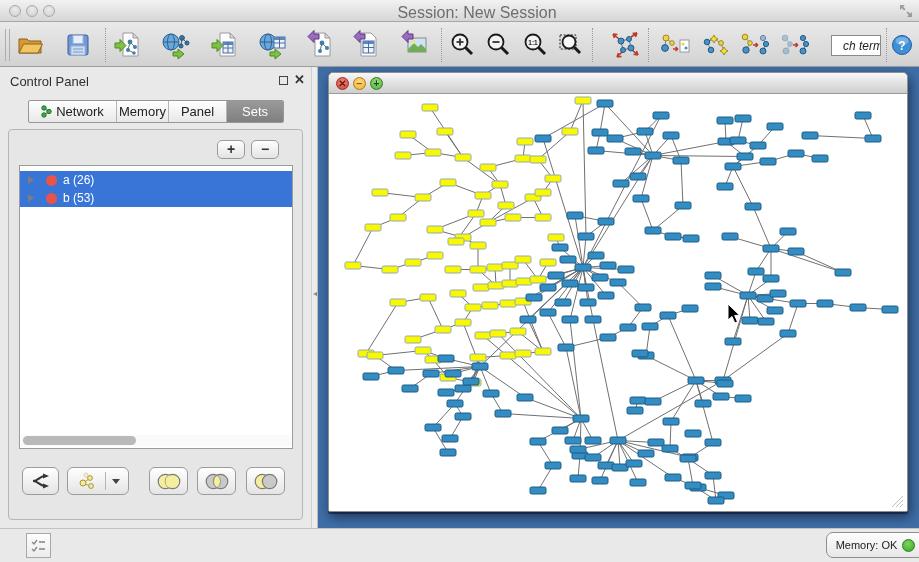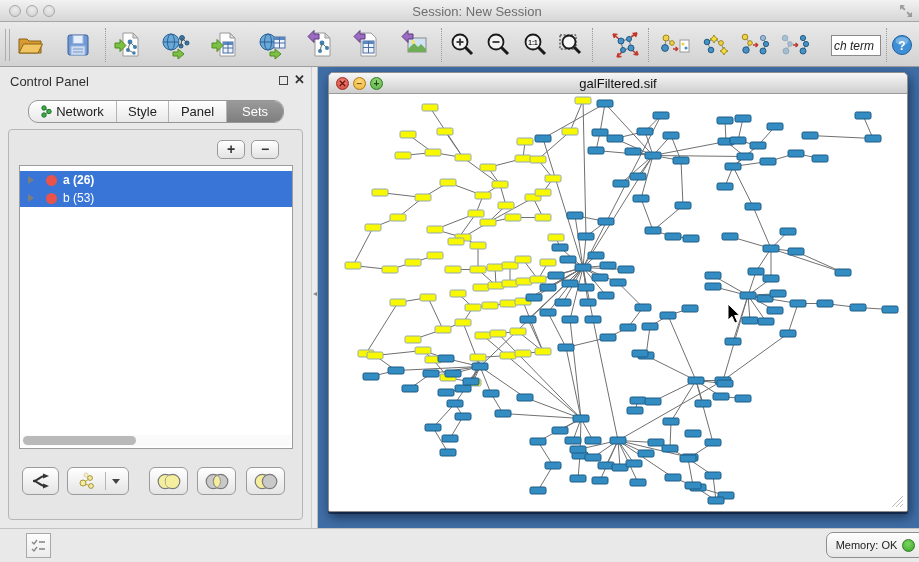--- a/index.html
+++ b/index.html
@@ -4,67 +4,67 @@
 <style>
   * { margin:0; padding:0; box-sizing:border-box; }
   html,body { width:919px; height:562px; }
   body { font-family:"Liberation Sans", sans-serif; background:#e9e9e9; overflow:hidden; }
   .app { position:relative; width:919px; height:562px; background:#e9e9e9; }
 
   
   .titlebar { position:absolute; left:0; top:0; width:919px; height:22px;
     background:linear-gradient(#f2f2f2,#d6d6d6); border-bottom:1px solid #a6a6a6; }
   .win-title { position:absolute; left:0; right:0; top:4px; text-align:center;
-    font-size:13px; color:#6e6e6e;padding-left:35px; }
+    font-size:16px; color:#6e6e6e;padding-left:35px; }
   .tl-btn { position:absolute; top:5px; width:12px; height:12px; border-radius:50%;
     background:radial-gradient(circle at 50% 35%, #ededed, #cdcdcd); border:1px solid #a9a9a9; }
   .tl-close{ left:9px; } .tl-min{ left:26px; } .tl-zoom{ left:43px; }
   .fs-icon { position:absolute; right:6px; top:4px; width:14px; height:14px; opacity:.65; }
 
   
   .toolbar { position:absolute; left:0; top:23px; width:919px; height:44px;
     background:linear-gradient(#e9e9e9,#d2d2d2); border-bottom:1px solid #9d9d9d; }
   .tb-grip { position:absolute; left:5px; top:6px; width:5px; height:32px;
     border-left:1px solid #adadad; border-right:1px solid #adadad; }
   .tbtn { position:absolute; top:5px; width:34px; height:34px; display:flex;
     align-items:center; justify-content:center; border-radius:4px; cursor:default; }
   .tb-sep { position:absolute; top:5px; width:0; height:34px; border-left:1px dotted #9a9a9a; }
   .search-box { position:absolute; left:831px; top:12px; width:50px; height:21px;
     background:#fff; border:1px solid #8a8a8a; overflow:hidden; display:flex; align-items:center; }
-  .search-box span { font-style:italic; font-size:12px; color:#222; white-space:nowrap; padding-left:2px; }
+  .search-box span { font-style:italic; font-size:12px; color:#222; white-space:nowrap; padding-left:11px; }
 
   
   .control-panel { position:absolute; left:0; top:67px; width:311px; height:368px; background:#e9e9e9; }
   .splitter { position:absolute; left:311px; top:67px; width:7px; height:461px;
     background:#ececec; border-left:1px solid #cfcfcf; border-right:1px solid #bdbdbd; }
   .split-arrow { position:absolute; left:1px; top:222px; font-size:8px; color:#888; }
   .desktop { position:absolute; left:318px; top:67px; width:601px; height:461px; background:#3f6ea6; }
 
   
   .cp-header { position:absolute; left:0; top:0; width:311px; height:28px; }
   .cp-title { position:absolute; left:10px; top:7px; font-size:13px; color:#2f2f2f; }
   .cp-float { position:absolute; left:279px; top:9px; width:9px; height:9px; border:1.5px solid #444; }
   .cp-close { position:absolute; left:294px; top:5px; font-size:13px; font-weight:bold; color:#333; }
   .tabbar { position:absolute; left:28px; top:33px; width:256px; height:23px; display:flex;
-    background:linear-gradient(#ffffff,#e8e8e8); border:1px solid #979797; border-radius:10px; overflow:hidden; }
+    background:linear-gradient(#ffffff,#e8e8e8); border:1px solid #979797; border-radius:2px; overflow:hidden; }
   .tab { display:flex; align-items:center; justify-content:center; gap:4px; font-size:13px;
     color:#222; border-right:1px solid #b5b5b5; padding:0 10px; flex:0 0 auto; }
   .tab:last-child { border-right:none; }
   .tab.sel { background:linear-gradient(#9a9a9a,#7f7f7f); color:#fff; }
   .groupbox { position:absolute; left:8px; top:62px; width:295px; height:391px;
     border:1px solid #b6b6b6; border-radius:4px; background:#e6e6e6; }
   .mini-btn { position:absolute; top:10px; width:28px; height:19px; border:1px solid #9a9a9a;
     border-radius:5px; background:linear-gradient(#ffffff,#e3e3e3); font-size:14px; font-weight:bold;
     color:#333; text-align:center; line-height:17px; }
   .btn-add { left:208px; } .btn-remove { left:242px; }
   .listbox { position:absolute; left:10px; top:35px; width:274px; height:284px;
     background:#fff; border:1px solid #9c9c9c; overflow:hidden; }
   .set-row { position:absolute; left:0; width:272px; height:18px; background:#3875d7;
     display:flex; align-items:center; color:#fff; font-size:12px; }
-  .row-a { top:5px;font-weight:bold; } .row-b { top:23px; }
+  .row-a { top:5px; } .row-b { top:23px; }
   .twisty { width:0; height:0; border-left:6px solid #7d7d7d; border-top:4px solid transparent;
     border-bottom:4px solid transparent; margin-left:8px; }
   .set-dot { width:11px; height:11px; border-radius:50%; background:#e8544c; margin-left:12px; margin-right:6px; }
   .hscroll { position:absolute; left:1px; bottom:2px; width:270px; height:11px; background:#fafafa; }
   .hthumb { position:absolute; left:2px; top:1px; width:113px; height:9px; background:#b9b9b9; border-radius:5px; }
   .cp-actions { position:absolute; left:0; top:395px; width:311px; height:40px; }
   .act-btn { position:absolute; top:5px; height:28px; border:1px solid #9b9b9b; border-radius:6px;
     background:linear-gradient(#ffffff,#e4e4e4); display:flex; align-items:center; justify-content:center; }
   .ab1 { left:22px; width:37px; } .ab2 { left:67px; width:62px; }
   .ab3 { left:149px; width:39px; } .ab4 { left:197px; width:39px; } .ab5 { left:246px; width:39px; }
@@ -351,21 +351,21 @@
         <svg width="11" height="13" viewBox="0 0 11 13">
           <line x1="3" y1="3" x2="8" y2="6.5" stroke="#4a8a4a"></line>
             <line x1="3" y1="10" x2="8" y2="6.5" stroke="#4a8a4a"></line>
           <circle cx="3" cy="3" r="2.2" fill="#3fae49" stroke="#1f7029"></circle>
           <circle cx="3" cy="10" r="2.2" fill="#3fae49" stroke="#1f7029"></circle>
           <circle cx="8" cy="6.5" r="2.2" fill="#3fae49" stroke="#1f7029"></circle>
         </svg>
         <span>Network</span>
       </div>
       <div class="tab" style="width:52px">
-        <span>Style</span>
+        <span>Memory</span>
       </div>
       <div class="tab" style="width:58px">
         <span>Panel</span>
       </div>
       <div class="tab sel" style="width:56px">
         <span>Sets</span>
       </div>
     </div>
 
     <div class="groupbox">
@@ -436,21 +436,20 @@
   <div class="splitter">
     <div class="split-arrow">◂</div>
   </div>
 
   <div class="desktop">
     <div class="iframe-win">
       <div class="if-titlebar">
         <div class="if-btn if-close">✕</div>
         <div class="if-btn if-min">−</div>
         <div class="if-btn if-max">+</div>
-        <div class="if-title">galFiltered.sif</div>
       </div>
       <div class="if-body">
         <svg id="graph-svg" width="576" height="416">
             <line x1="100" y1="13.5" x2="133" y2="63.5" stroke="#707070" stroke-width="1"></line>
             <line x1="78" y1="40.5" x2="103" y2="58.5" stroke="#707070" stroke-width="1"></line>
             <line x1="73" y1="61.5" x2="103" y2="58.5" stroke="#707070" stroke-width="1"></line>
             <line x1="103" y1="58.5" x2="133" y2="63.5" stroke="#707070" stroke-width="1"></line>
             <line x1="115" y1="37.5" x2="133" y2="63.5" stroke="#707070" stroke-width="1"></line>
             <line x1="133" y1="63.5" x2="170" y2="90.5" stroke="#707070" stroke-width="1"></line>
             <line x1="170" y1="90.5" x2="153" y2="101.5" stroke="#707070" stroke-width="1"></line>

